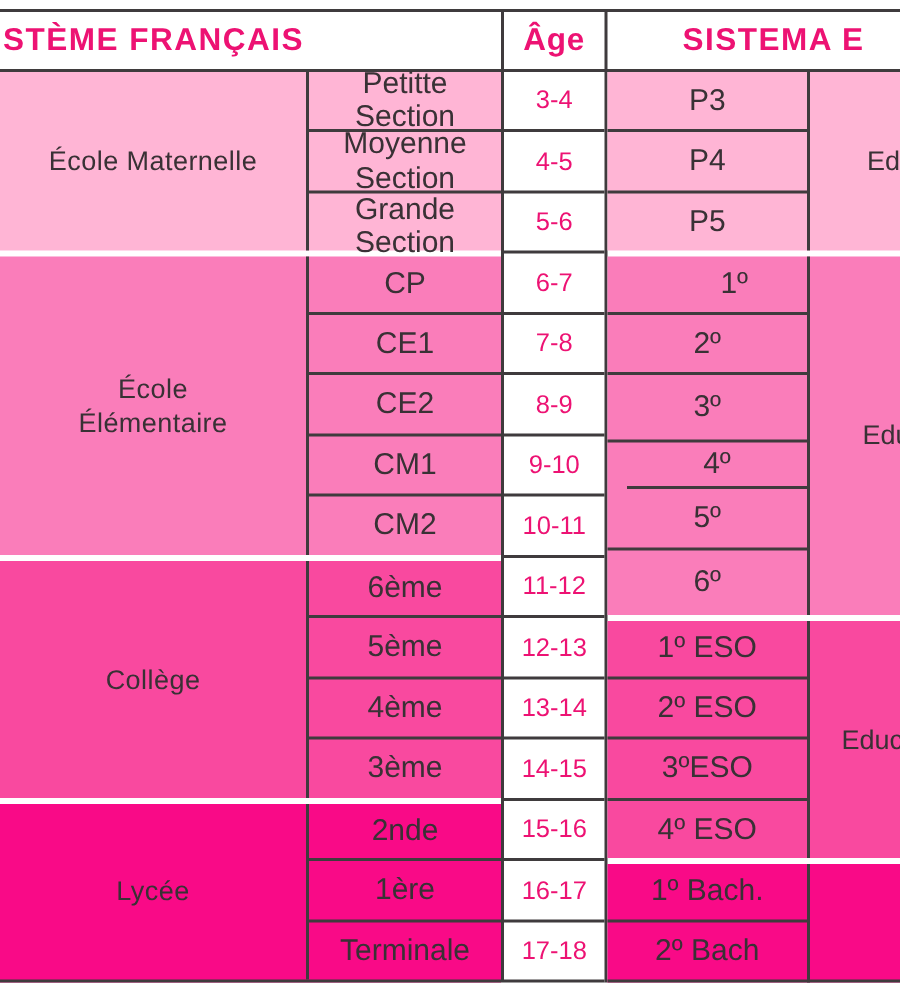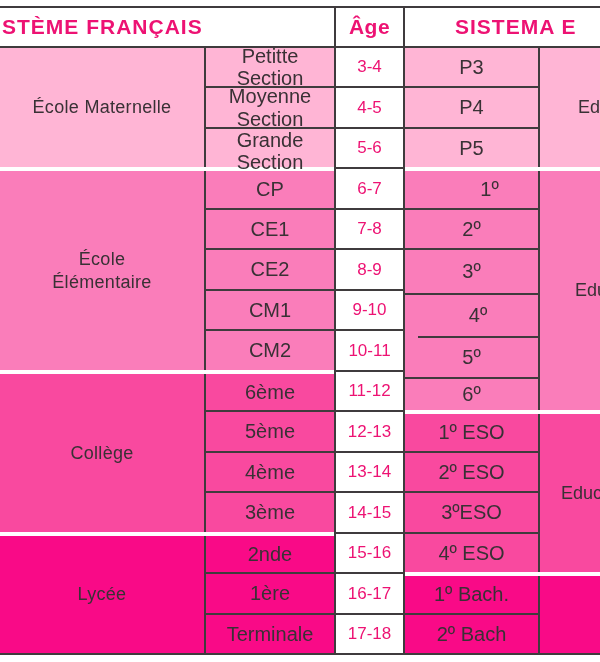--- a/index.html
+++ b/index.html
@@ -123,21 +123,21 @@
       <div class="rowcell sep" style="height:41px;">P4</div>
       <div class="rowcell" style="flex:1;">P5</div>
     </div>
   </div>
 
   <div class="abs es-class-block bg-mid" style="top:171px;height:239px;">
     <div class="stack4">
       <div class="rowcell sep" style="height:39px;padding-left:36px;">1º</div>
       <div class="rowcell sep" style="height:40px;">2º</div>
       <div class="rowcell sep" style="height:45px;">3º</div>
-      <div class="rowcell sep" style="height:43px;margin-left:13px;">4º</div>
+      <div class="rowcell sep" style="height:31px;margin-left:13px;">4º</div>
       <div class="rowcell sep" style="height:41px;">5º</div>
       <div class="rowcell" style="flex:1;">6º</div>
     </div>
   </div>
 
   <div class="abs es-class-block bg-dark" style="top:414px;height:158px;">
     <div class="stack4">
       <div class="rowcell sep" style="height:39px;">1º ESO</div>
       <div class="rowcell sep" style="height:40px;">2º ESO</div>
       <div class="rowcell sep" style="height:41px;">3ºESO</div>

